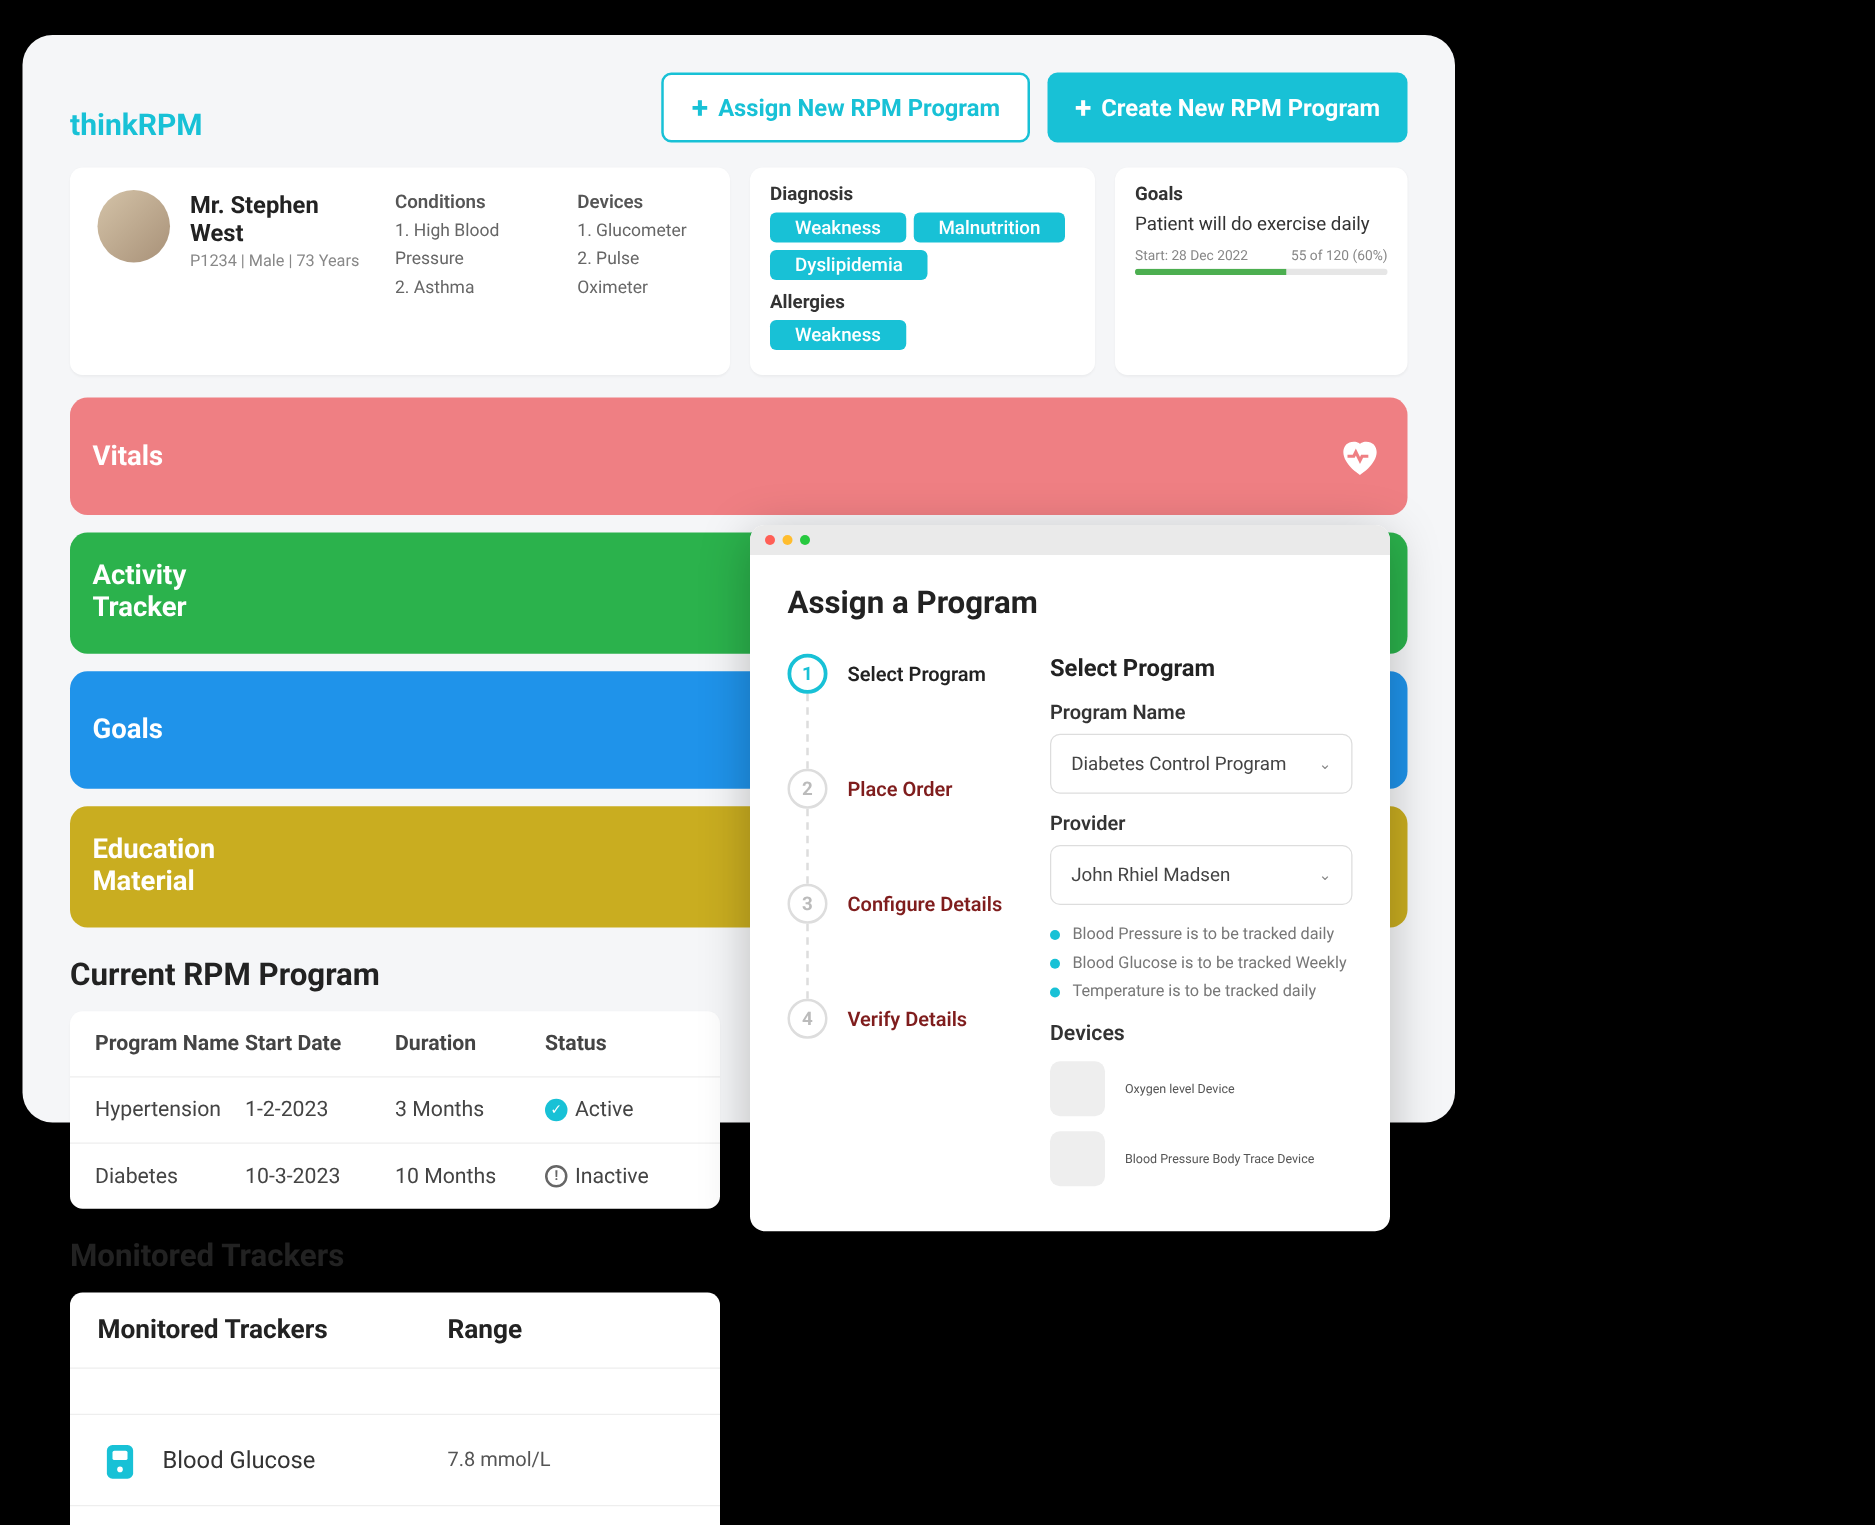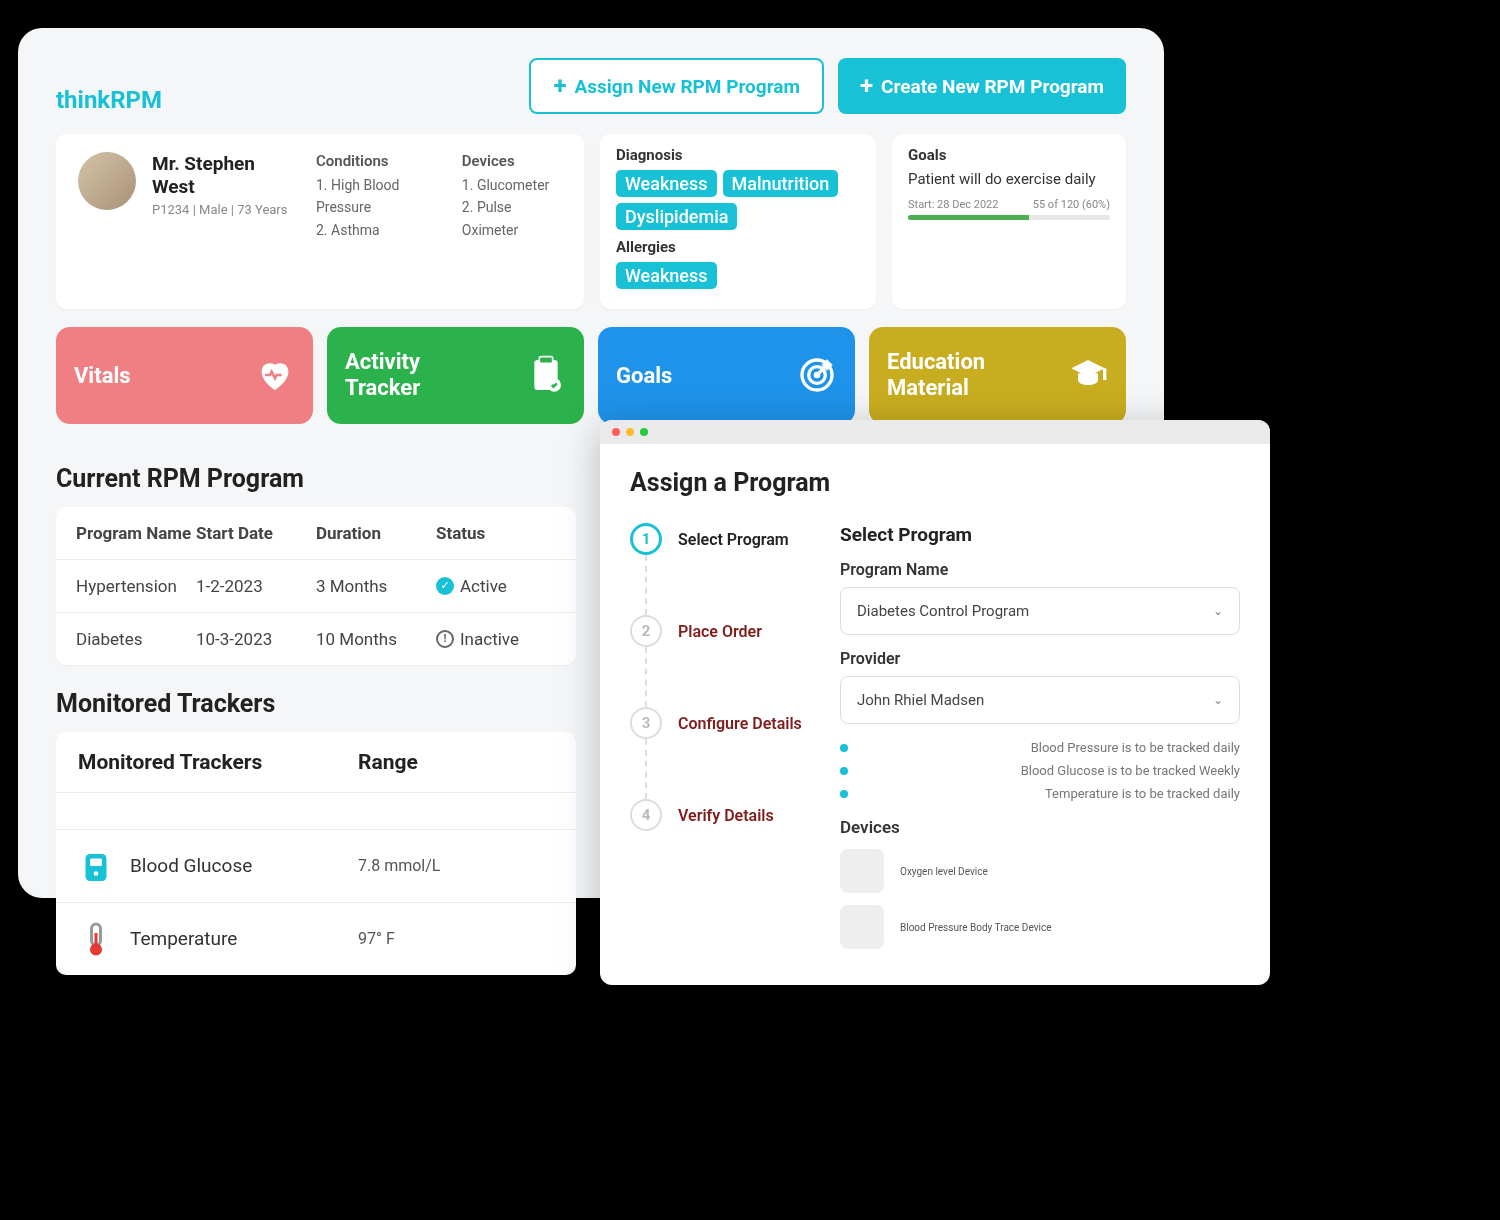--- a/index.html
+++ b/index.html
@@ -18,29 +18,29 @@
 .pname-block { min-width: 148px; }
 .pname { font-size: 19px; font-weight: 700; color: #222; }
 .pmeta { font-size: 13px; color: #888; margin-top: 4px; }
 .pcol { font-size: 14px; }
 .pcol-title { font-weight: 600; color: #555; margin-bottom: 4px; font-size: 15px; }
 .pcol-item { color: #666; line-height: 1.6; font-size: 14px; }
 
 .diag-card { background: #fff; border-radius: 10px; padding: 12px 16px; flex: 0 0 276px; box-shadow: 0 1px 2px rgba(0,0,0,0.04); }
 .diag-title { font-size: 15px; font-weight: 700; color: #333; margin-bottom: 6px; }
 .badge-row { display: flex; gap: 6px; flex-wrap: wrap; margin-bottom: 8px; }
-.badge { background: #18c1d6; color: #fff; padding: 3px 9px; border-radius: 5px; font-size: 18px; font-weight: 500; }
+.badge { background: #18c1d6; color: #fff; padding: 3px 20px; border-radius: 5px; font-size: 15px; font-weight: 500; }
 
 .goals-card { background: #fff; border-radius: 10px; padding: 12px 16px; flex: 1; box-shadow: 0 1px 2px rgba(0,0,0,0.04); }
 .goal-text { font-size: 15px; color: #333; margin: 6px 0 10px; }
 .goal-meta { display: flex; justify-content: space-between; font-size: 11px; color: #888; margin-bottom: 4px; }
 .progress-bar { height: 5px; background: #e6e6e6; border-radius: 3px; overflow: hidden; }
 .progress-fill { height: 100%; background: #4caf50; width: 60%; }
 
-.tile-row { display: flex; gap: 14px; margin-bottom: 40px; }
+.tile-row { display: flex; gap: 14px; margin-bottom: 24px; flex-direction: column; }
 .tile { flex: 1; border-radius: 14px; padding: 22px 18px; color: #fff; font-size: 22px; font-weight: 700; display: flex; align-items: center; justify-content: space-between; min-height: 94px; cursor: pointer; }
 .tile-vitals { background: #ef7f83; }
 .tile-medication { background: #a7a6f0; }
 .tile-activity { background: #2bb24c; }
 .tile-goals { background: #1f93ea; }
 .tile-education { background: #c9ad20; }
 .tile-icon { width: 40px; height: 40px; }
 
 .section-row { display: flex; gap: 30px; }
 .section-col { flex: 1; }
@@ -62,21 +62,21 @@
 .trk-header { font-weight: 700; font-size: 21px; color: #222; }
 .trk-name-col { flex: 0 0 280px; display: flex; align-items: center; gap: 16px; }
 .trk-range-col { flex: 1; display: flex; gap: 40px; }
 .trk-icon { width: 36px; height: 36px; }
 .trk-name { font-size: 19px; color: #333; }
 .range-block { font-size: 16px; }
 .range-label { font-weight: 600; color: #333; margin-bottom: 2px; }
 .range-val { color: #555; }
 
 
-.modal { position: absolute; top: 420px; left: 600px; width: 670px; background: #fff; border-radius: 12px; box-shadow: 0 8px 40px rgba(0,0,0,0.25); overflow: hidden; }
+.modal { position: absolute; top: 420px; left: 600px; width: 512px; background: #fff; border-radius: 12px; box-shadow: 0 8px 40px rgba(0,0,0,0.25); overflow: hidden; }
 .modal-titlebar { height: 24px; background: #eaeaea; display: flex; align-items: center; padding: 0 12px; gap: 6px; }
 .tb-dot { width: 8px; height: 8px; border-radius: 50%; }
 .tb-red { background: #ff5f56; } .tb-yellow { background: #ffbd2e; } .tb-green { background: #27c93f; }
 .modal-body { padding: 24px 30px; }
 .modal-title { font-size: 25px; font-weight: 700; color: #222; margin-bottom: 26px; }
 .modal-cols { display: flex; gap: 30px; }
 .stepper { flex: 0 0 180px; }
 .step { display: flex; align-items: center; gap: 16px; position: relative; padding-bottom: 60px; }
 .step:last-child { padding-bottom: 0; }
 .step::after { content: ''; position: absolute; left: 15px; top: 32px; bottom: 0; width: 0; border-left: 2px dashed #ddd; }
@@ -85,21 +85,21 @@
 .step.active .step-num { border-color: #18c1d6; color: #18c1d6; border-width: 3px; }
 .step-label { font-size: 16px; font-weight: 600; color: #7f1d1d; }
 .step.active .step-label { color: #222; }
 
 .form-col { flex: 1; }
 .form-title { font-size: 19px; font-weight: 700; color: #222; margin-bottom: 14px; }
 .form-label { font-size: 16px; font-weight: 600; color: #333; margin-bottom: 8px; margin-top: 14px; display: block; }
 .select { width: 100%; padding: 14px 16px; border: 1px solid #ddd; border-radius: 8px; font-size: 15px; color: #444; display: flex; justify-content: space-between; align-items: center; cursor: pointer; }
 .chev { font-size: 12px; color: #888; }
 .bullet-list { margin-top: 16px; }
-.bullet-item { display: flex; align-items: center; gap: 10px; font-size: 13px; color: #777; margin: 8px 0; justify-content: space-between; }
+.bullet-item { display: flex; align-items: center; gap: 10px; font-size: 13px; color: #777; margin: 8px 0; }
 .bullet-dot { width: 8px; height: 8px; border-radius: 50%; background: #18c1d6; flex-shrink: 0; }
 .devices-title { font-size: 17px; font-weight: 600; color: #333; margin-top: 16px; margin-bottom: 10px; }
 .device-item { display: flex; align-items: center; gap: 16px; margin: 12px 0; }
 .device-icon { width: 44px; height: 44px; background: #eee; border-radius: 8px; }
 .device-name { font-size: 10px; color: #555; text-align: right; }
 </style>
 </head>
 <body>
 
 <div class="app-card">

